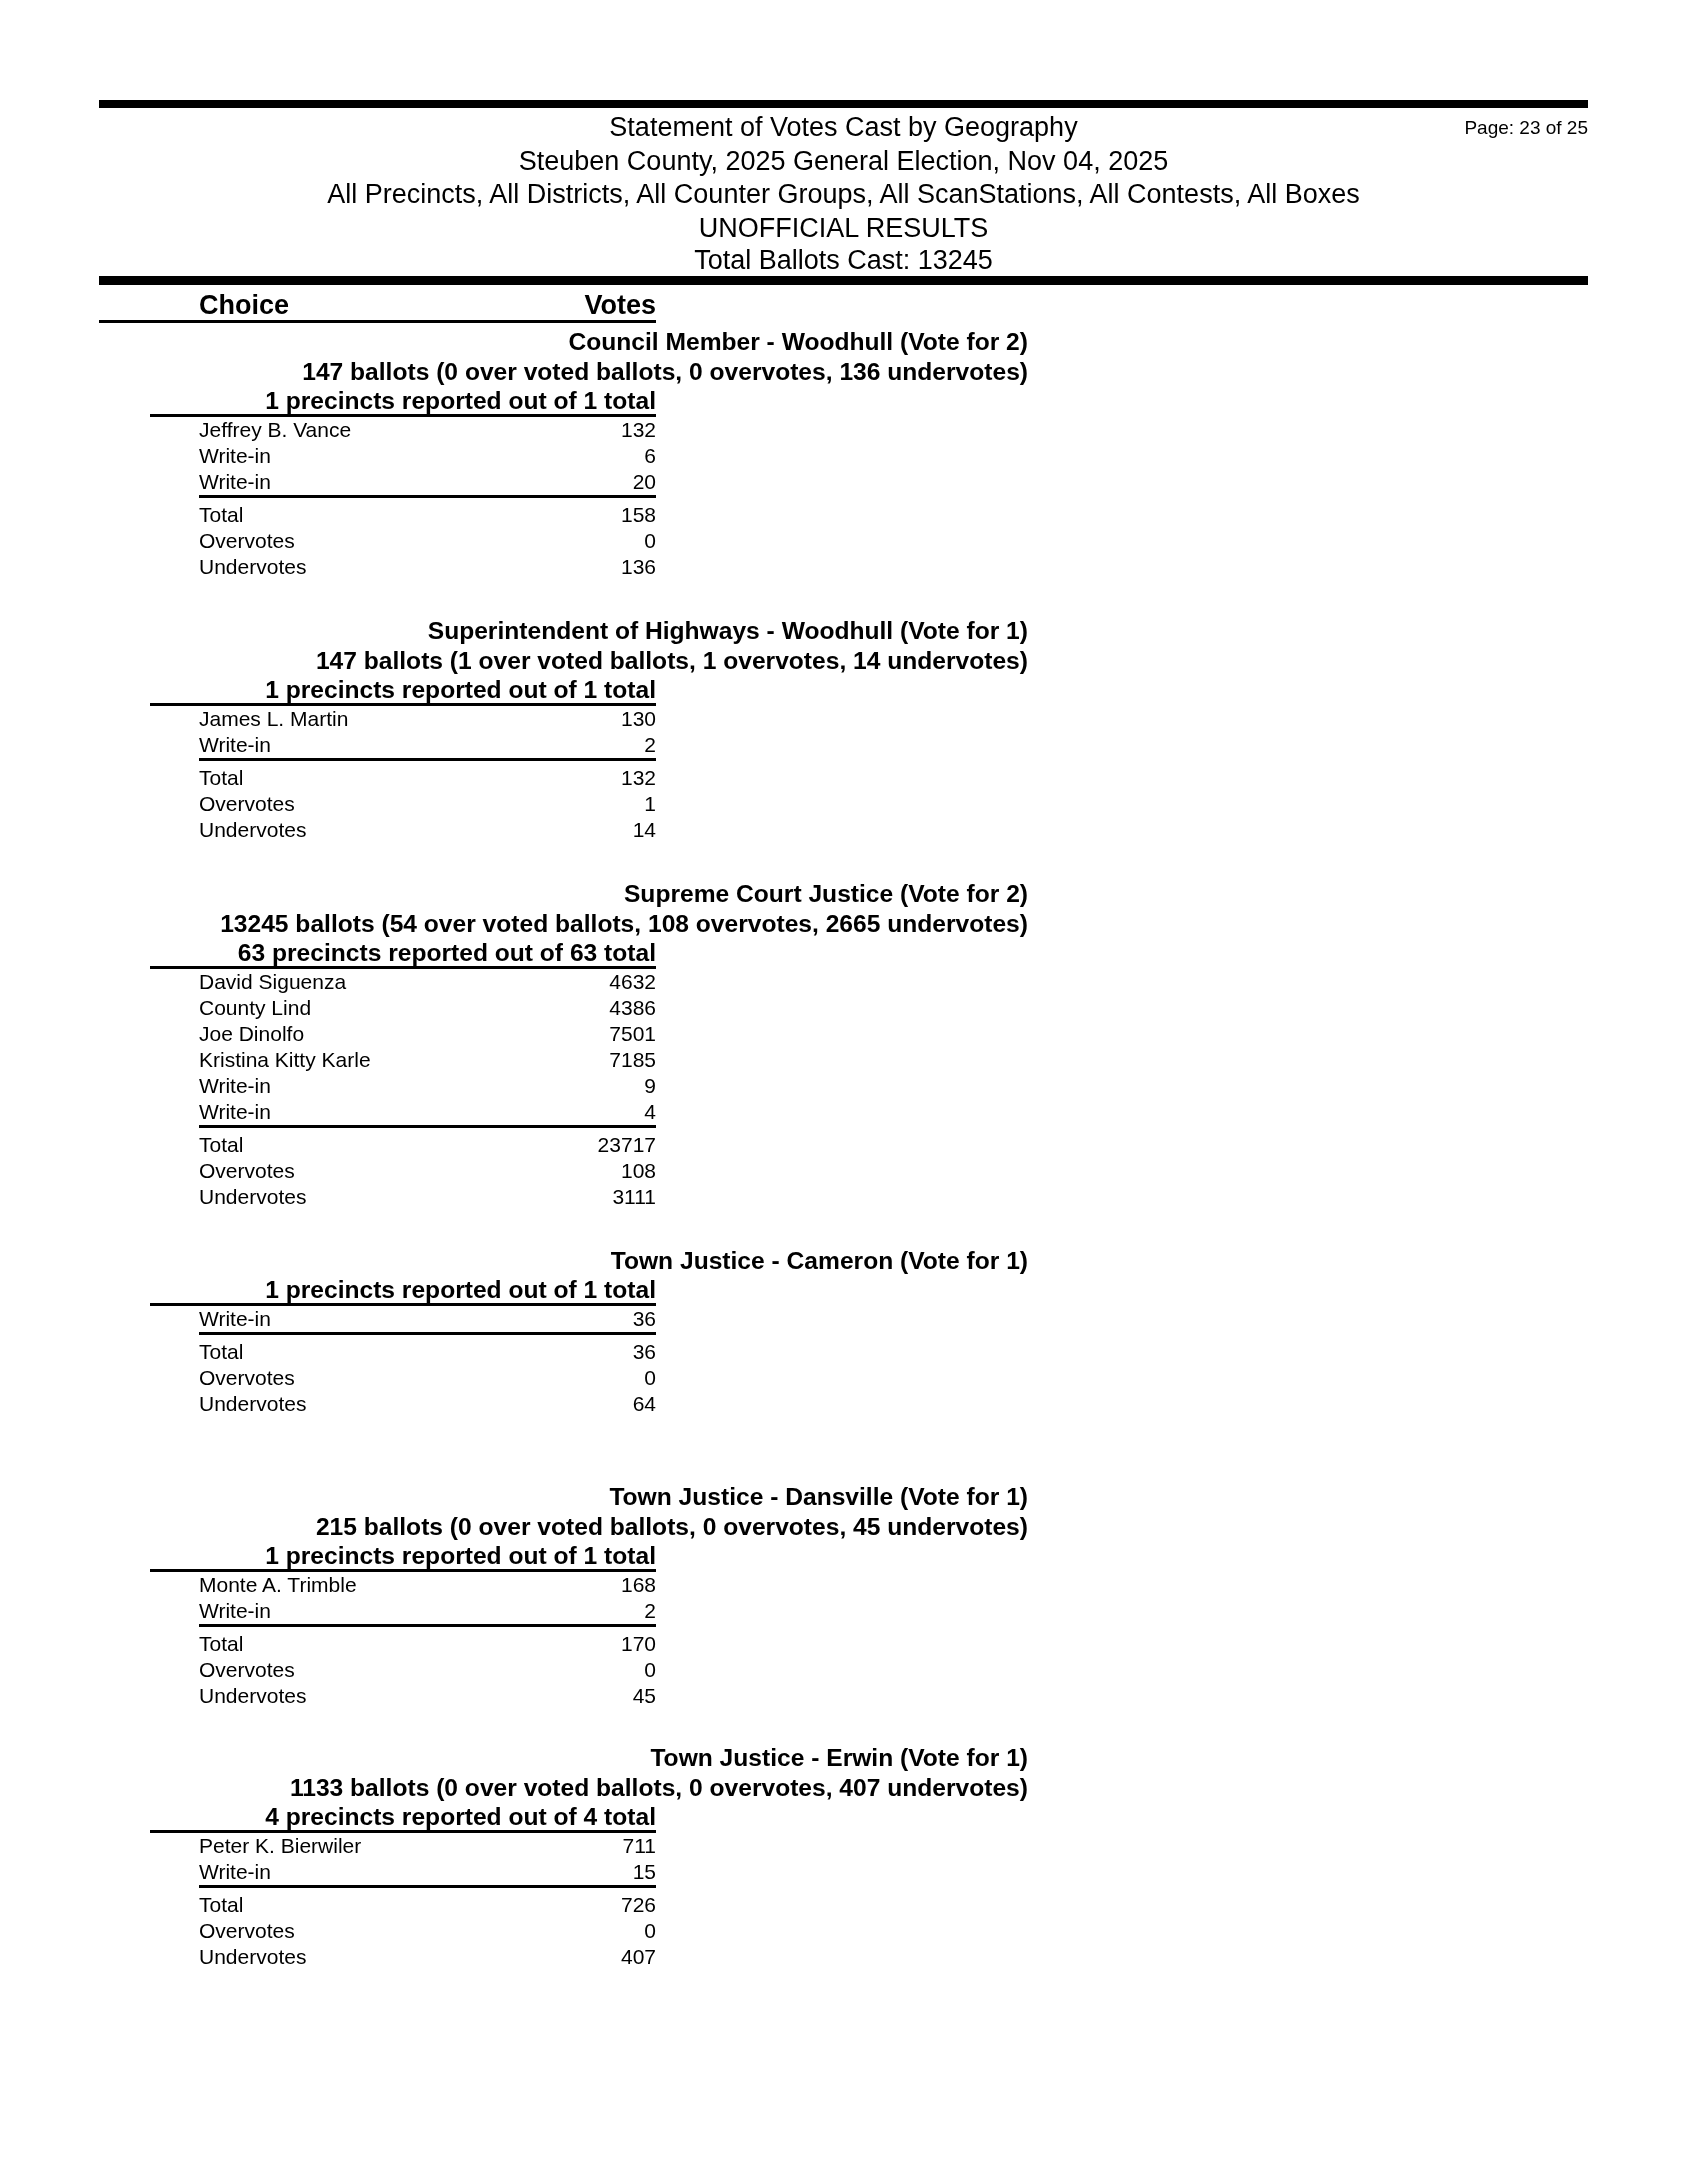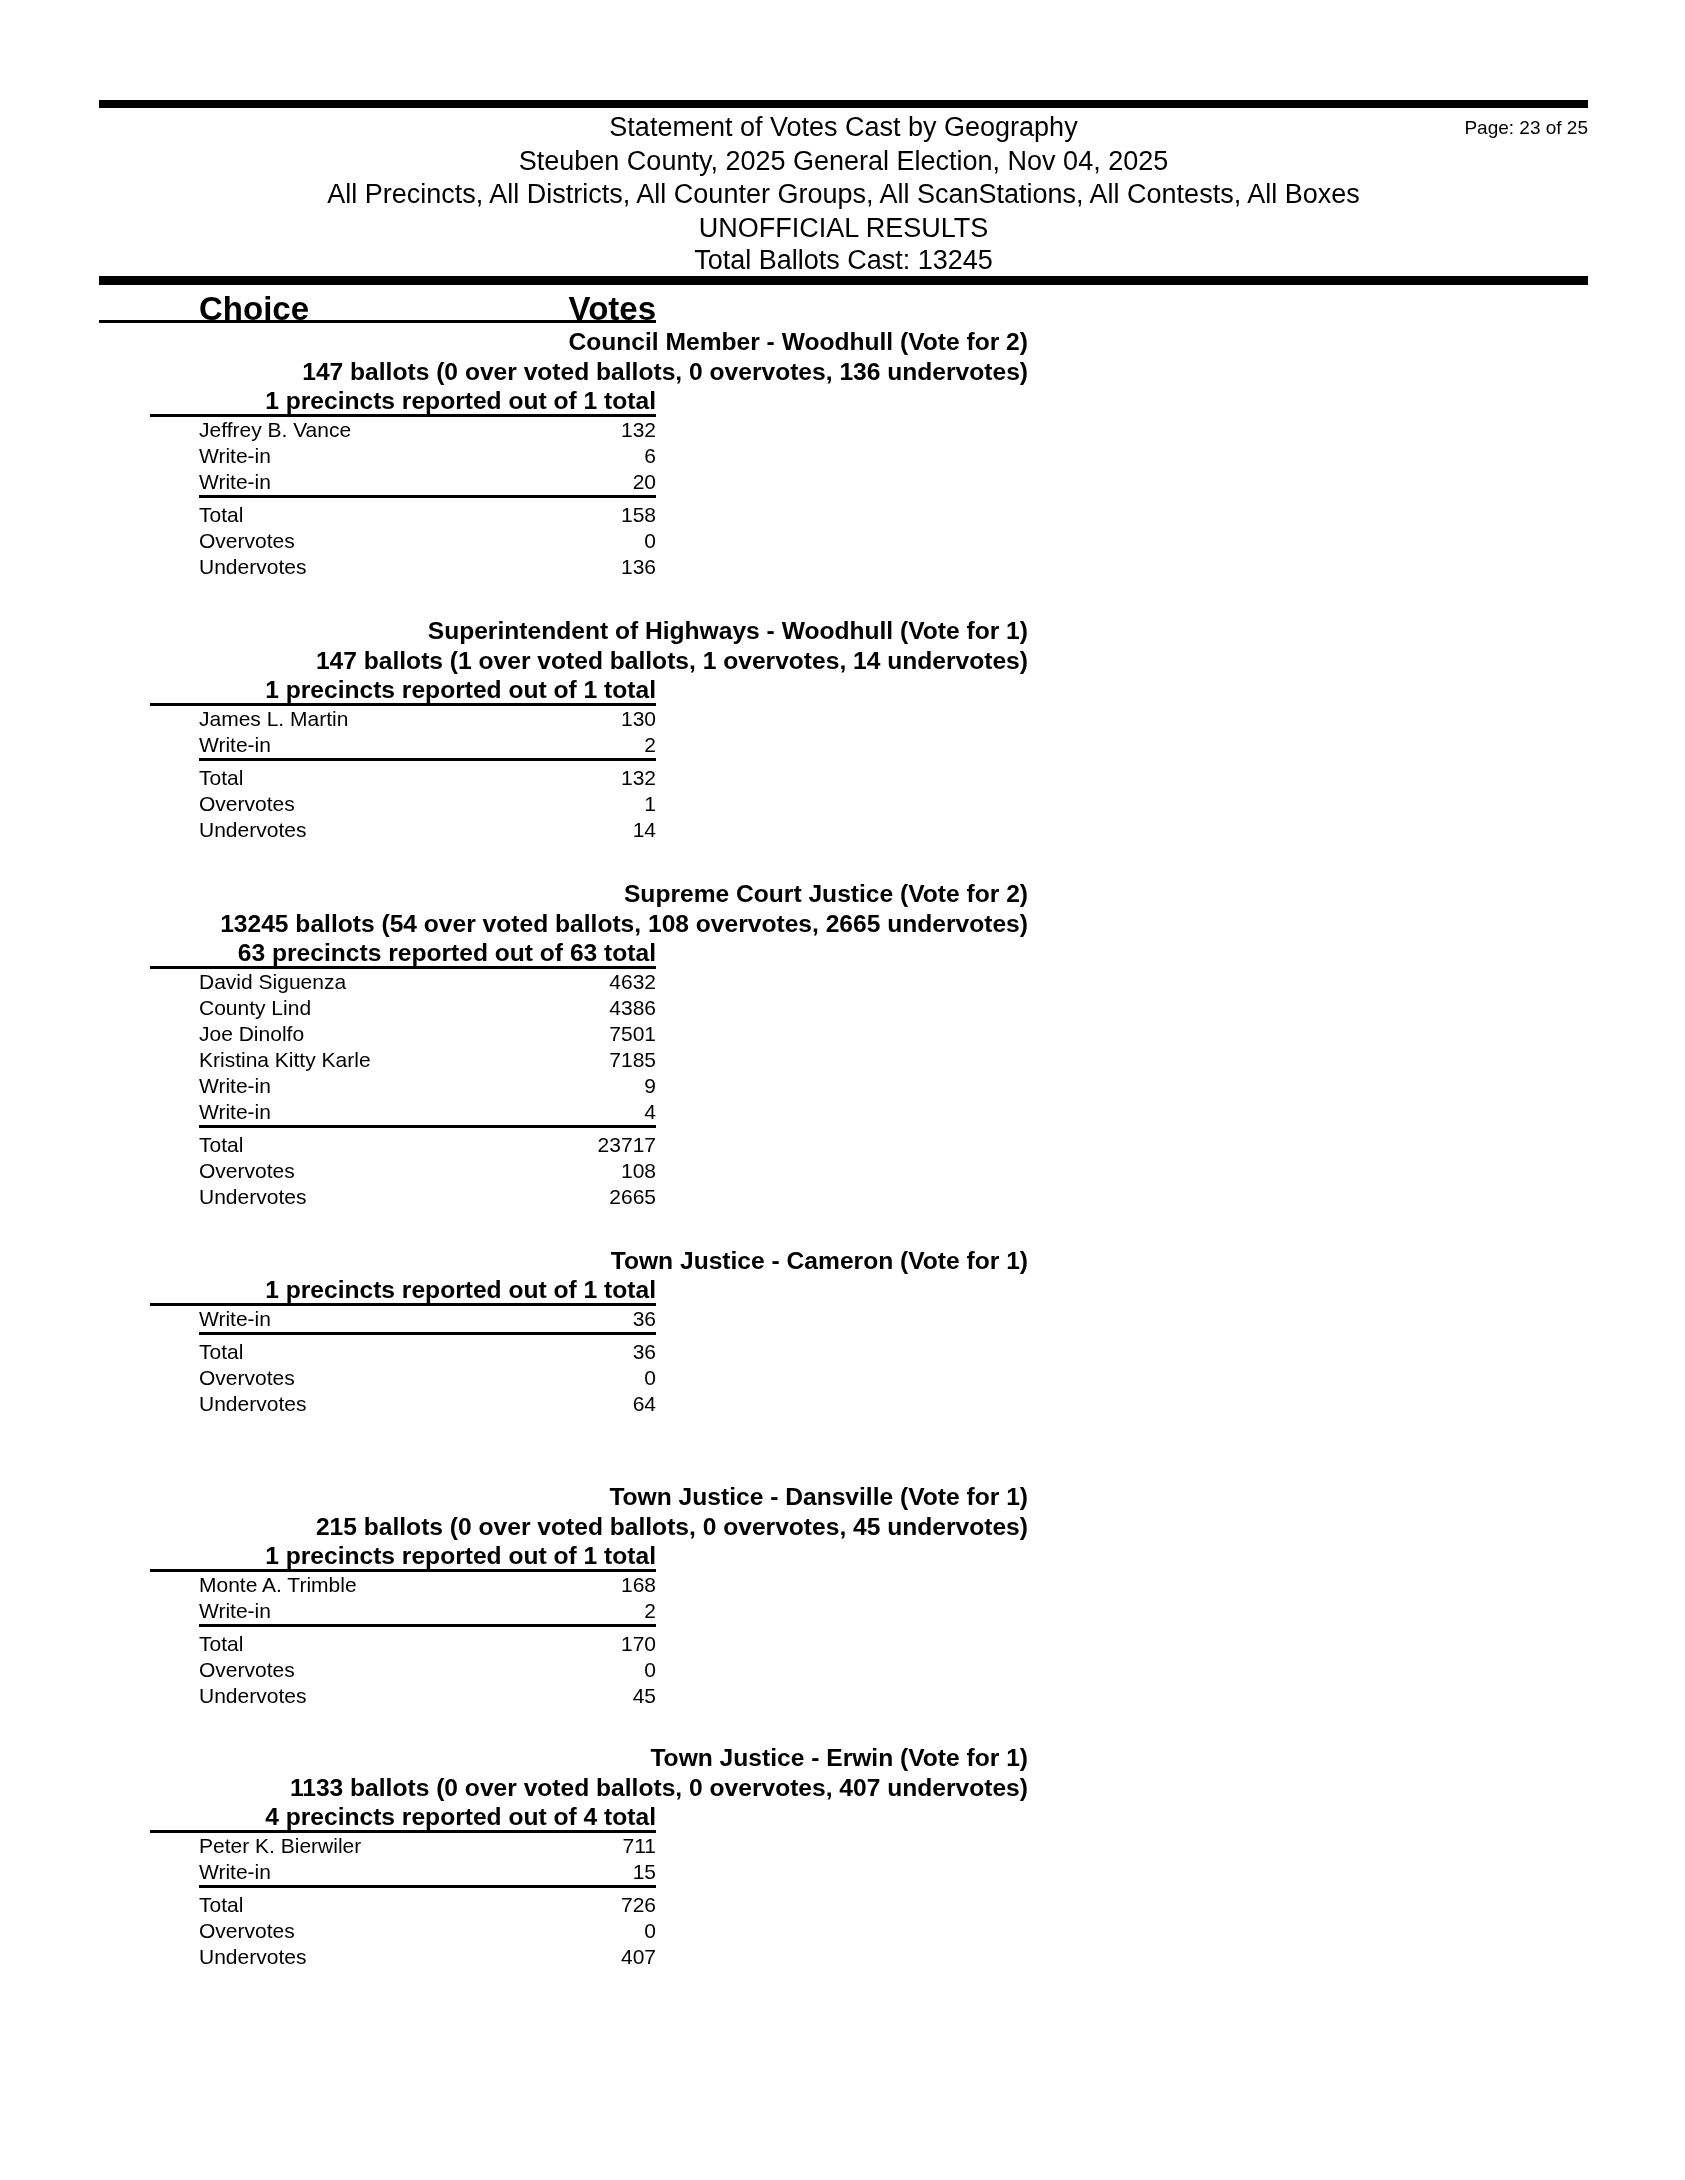--- a/index.html
+++ b/index.html
@@ -11,21 +11,21 @@
   .hdr-line {
     position: absolute; left: 99px; width: 1489px; text-align: center;
     font-size: 27px; line-height: 33px; white-space: nowrap;
   }
   .hdr-line .inner { display: inline-block; width: 1264px; }
   #page-num {
     position: absolute; right: 97px; top: 111px; font-size: 19px; line-height: 33px;
   }
   #colhead {
     position: absolute; left: 99px; top: 288px; width: 557px; height: 32px;
-    border-bottom: 3.5px solid #000; font-weight: bold; font-size: 33px;
+    border-bottom: 3.5px solid #000; font-weight: bold; font-size: 27px;
   }
   #colhead .c { position: absolute; left: 100px; top: 1.8px; }
   #colhead .v { position: absolute; right: 0; top: 1.8px; }
   .contest { position: absolute; left: 150px; width: 878px; }
   .contest .title, .contest .summary, .contest .prec {
     font-weight: bold; font-size: 24.6px; line-height: 30px; white-space: nowrap; text-align: right;
   }
   .contest .prec {
     width: 506px; border-bottom: 3.5px solid #000; line-height: 27px;
   }
@@ -146,21 +146,21 @@
         <div class="row">
           <span>Total</span>
           <span class="val">23717</span>
         </div>
         <div class="row">
           <span>Overvotes</span>
           <span class="val">108</span>
         </div>
         <div class="row">
           <span>Undervotes</span>
-          <span class="val">2665</span>
+          <span class="val">3111</span>
         </div>
       </div>
     </div>
     <div class="contest" style="top: 1246px;">
       <div class="title">Town Justice - Cameron (Vote for 1)</div>
       <div class="prec">1 precincts reported out of 1 total</div>
       <div class="rows">
         <div class="row last-choice">
           <span>Write-in</span>
           <span class="val">36</span>

